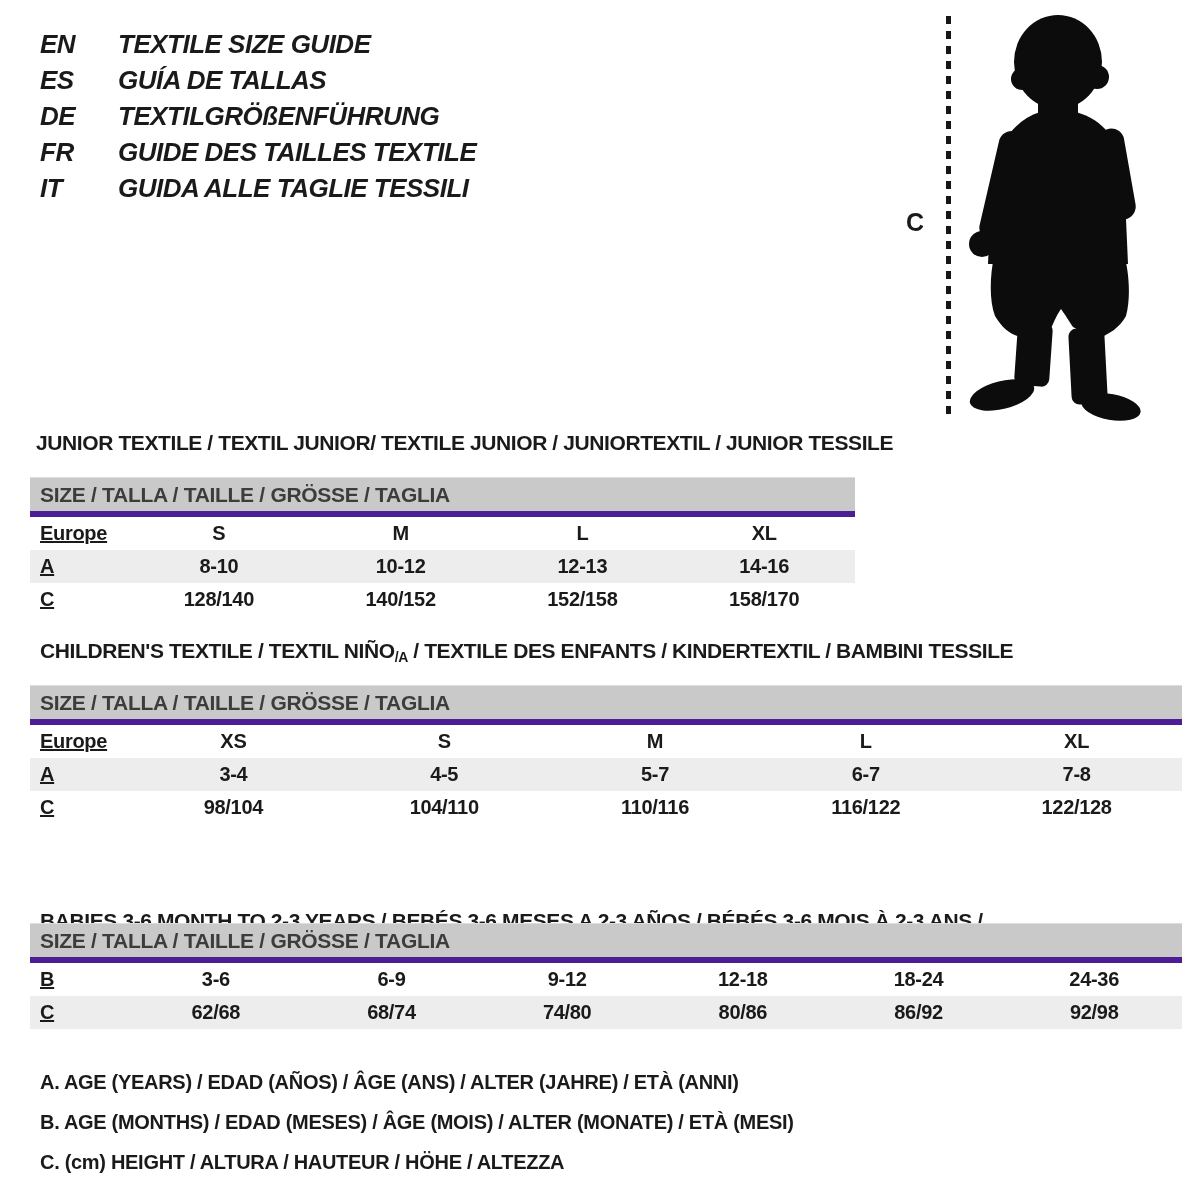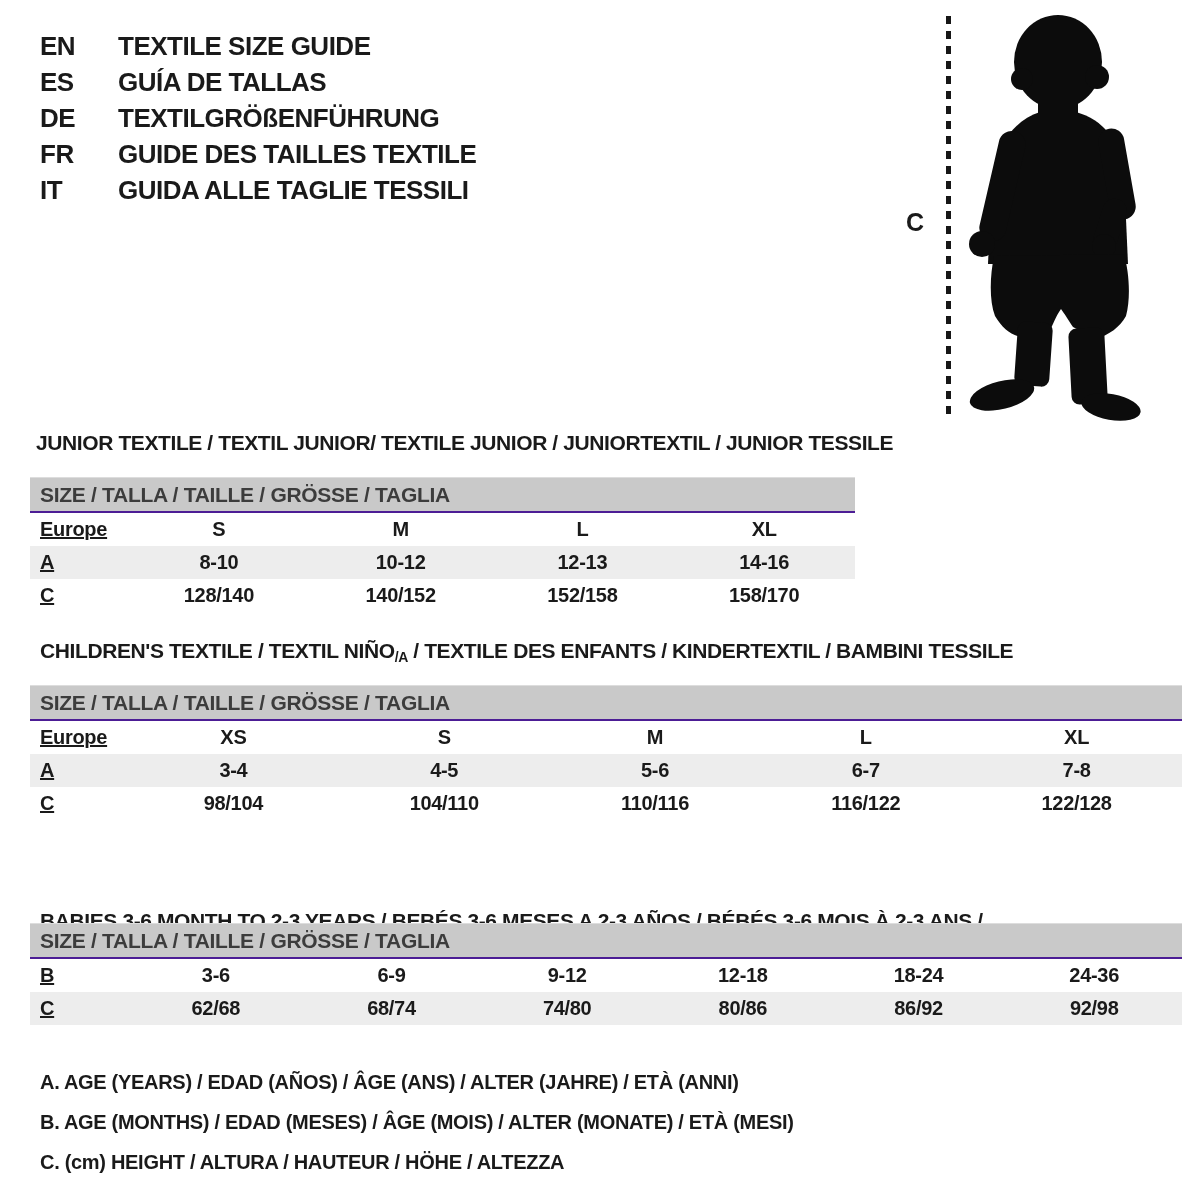--- a/index.html
+++ b/index.html
@@ -4,21 +4,21 @@
 <style>
   html,body{margin:0;padding:0;}
   body{
     width:1200px;height:1200px;position:relative;overflow:hidden;
     background:#ffffff;color:#1a1a1a;
     font-family:"Liberation Sans", sans-serif;
     -webkit-font-smoothing:antialiased;
   }
   
   .lang-block{position:absolute;left:40px;top:26px;}
-  .lang-row{display:flex;height:36px;align-items:flex-end;}
+  .lang-row{display:flex;height:36px;align-items:center;font-style:italic;}
   .lang-code{width:78px;font-size:26px;font-weight:700;letter-spacing:-0.5px;}
   .lang-title{font-size:26px;font-weight:700;letter-spacing:-0.5px;white-space:pre;}
   
   #figure-line{
     position:absolute;left:946px;top:16px;width:5px;height:402px;
     background:repeating-linear-gradient(to bottom,#161616 0 8px,transparent 8px 15px);
   }
   #figure-label{position:absolute;left:906px;top:208px;font-size:25px;font-weight:700;}
   #figure-svg{position:absolute;left:958px;top:8px;}
   
@@ -27,21 +27,21 @@
   #children-heading{left:40px;top:639px;text-align:right;}
   #babies-heading{left:40px;top:843px;line-height:31px;}
   .subscript{font-size:14px;vertical-align:-4px;}
   
   .stable{position:absolute;}
   #junior-table{left:30px;top:477px;width:825px;}
   #children-table{left:30px;top:685px;width:1152px;}
   #babies-table{left:30px;top:923px;width:1152px;}
   .size-bar{
     height:33px;line-height:33px;background:#c9c9c9;
-    border-top:1px solid #dddddd;border-bottom:2px solid #4c1d95;
+    border-top:1px solid #dddddd;border-bottom:6px solid #4c1d95;
     padding-left:10px;font-size:21px;font-weight:700;color:#3c3c3c;letter-spacing:-0.3px;
   }
   .trow{display:flex;height:33px;line-height:33px;font-size:20px;font-weight:700;letter-spacing:-0.3px;}
   .trow.shaded{background:#ededed;}
   .tlabel{width:88px;padding-left:10px;text-decoration:underline;}
   .tcell{flex:1;text-align:center;}
   
   .legend{position:absolute;left:40px;top:1062px;}
   .legend-line{font-size:20px;font-weight:700;height:40px;line-height:40px;letter-spacing:-0.3px;white-space:pre;}
 </style>
@@ -139,21 +139,21 @@
         <div class="tcell">XS</div>
         <div class="tcell">S</div>
         <div class="tcell">M</div>
         <div class="tcell">L</div>
         <div class="tcell">XL</div>
       </div>
       <div class="trow shaded">
         <div class="tlabel">A</div>
         <div class="tcell">3-4</div>
         <div class="tcell">4-5</div>
-        <div class="tcell">5-6</div>
+        <div class="tcell">5-7</div>
         <div class="tcell">6-7</div>
         <div class="tcell">7-8</div>
       </div>
       <div class="trow">
         <div class="tlabel">C</div>
         <div class="tcell">98/104</div>
         <div class="tcell">104/110</div>
         <div class="tcell">110/116</div>
         <div class="tcell">116/122</div>
         <div class="tcell">122/128</div>

